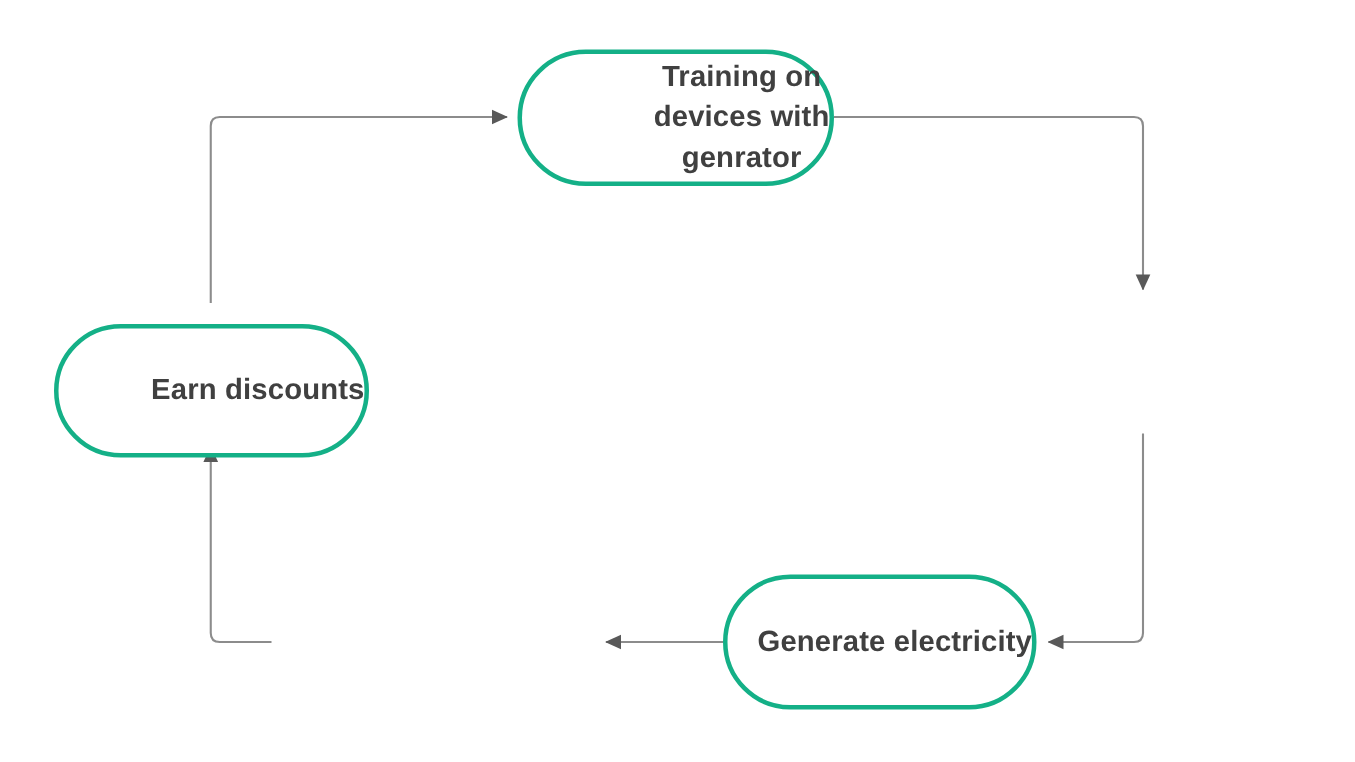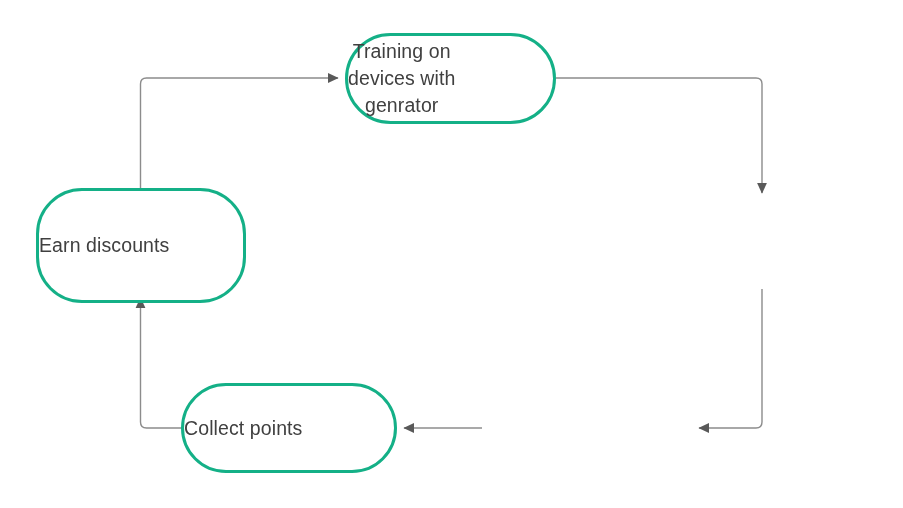--- a/index.html
+++ b/index.html
@@ -27,36 +27,37 @@
     height: 508px;
   }
   .node {
     position: absolute;
     box-sizing: border-box;
     border: 3px solid #14b087;
     background: #ffffff;
     border-radius: 46px;
     display: flex;
     align-items: center;
-    justify-content: flex-start;
+    justify-content: flex-end;
     text-align: center;
+    font-weight: bold;
   }
   .node-label {
     color: #404040;
     font-size: 19.5px;
     line-height: 27px;
     font-family: "Liberation Sans", sans-serif;
     white-space: pre-line;
     letter-spacing: 0.1px;
   }
   #node-training  { left: 345px; top: 33px;  width: 211px; height: 91px; }
   #node-burn      { left: 659px; top: 200px; width: 208px; height: 89px; }
   #node-generate  { left: 482px; top: 383px; width: 209px; height: 90px; }
   #node-collect   { left: 181px; top: 383px; width: 216px; height: 90px; }
-  #node-earn      { left: 36px;  top: 188px; width: 210px; height: 115px; }
+  #node-earn      { left: 36px;  top: 216px; width: 210px; height: 89px; }
 </style>
 </head>
 <body>
 
 <div id="diagram-canvas">
 
   <svg id="connector-layer" viewBox="0 0 903 508" width="903" height="508" xmlns="http://www.w3.org/2000/svg">
     <defs>
       <marker id="arrow-head" viewBox="0 0 10 10" refX="9.4" refY="5" markerWidth="7.6" markerHeight="7.6" orient="auto-start-reverse">
         <path d="M 0 0.4 L 10 5 L 0 9.6 z" fill="#595959"></path>
@@ -74,22 +75,22 @@
     <path d="M 181 428 L 146.5 428 Q 140.5 428 140.5 422 L 140.5 298" fill="none" stroke="#8c8c8c" stroke-width="1.4" marker-end="url(#arrow-head)"></path>
   </svg>
 
   <div class="node" id="node-training">
     <span class="node-label">Training on
 devices with
 genrator</span>
   </div>
 
 
+  <div class="node" id="node-generate">
+    <span class="node-label">Generate electricity</span>
+  </div>
 
-  <div class="node" id="node-collect">
-    <span class="node-label">Collect points</span>
-  </div>
 
   <div class="node" id="node-earn">
     <span class="node-label">Earn discounts</span>
   </div>
 
 </div>
 
 </body></html>

